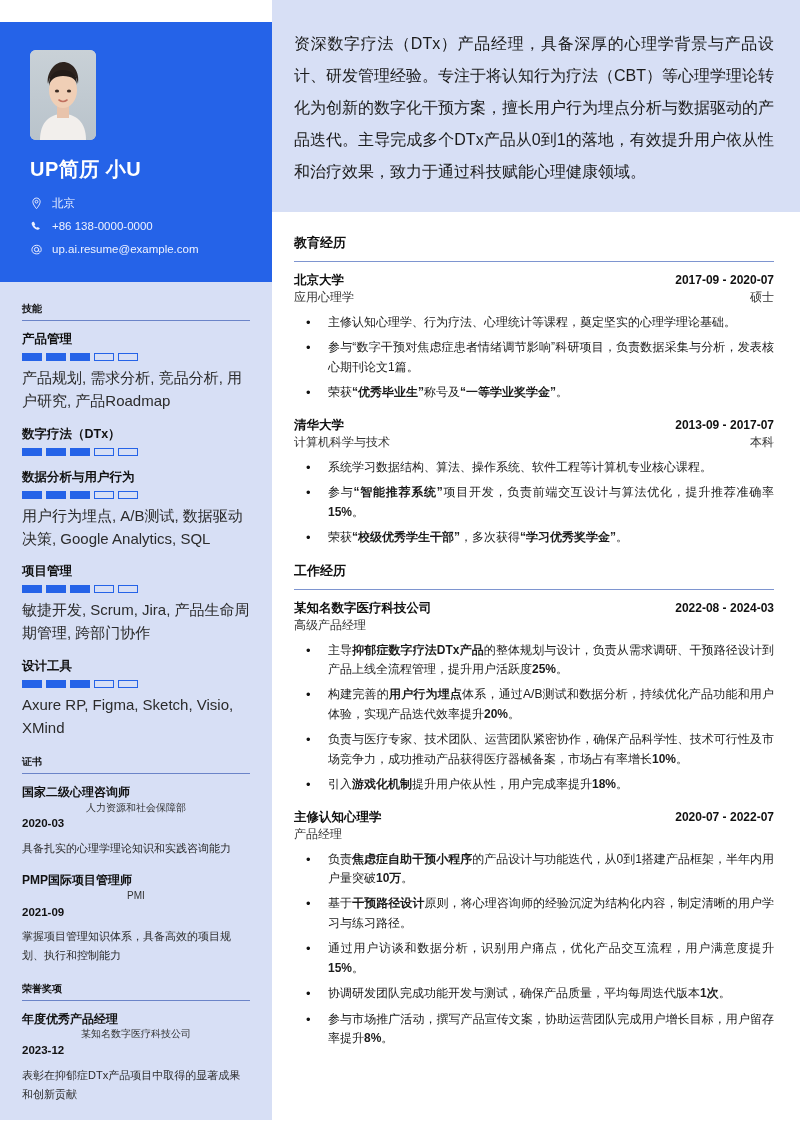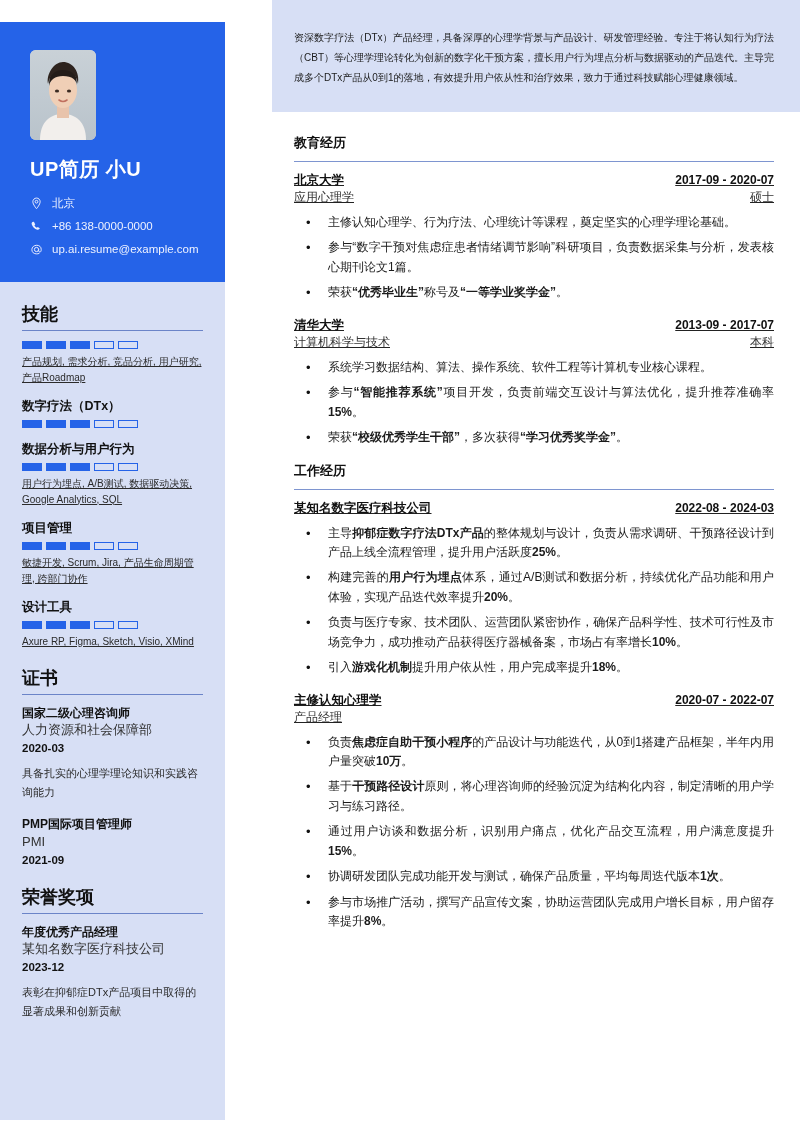--- a/index.html
+++ b/index.html
@@ -7,21 +7,21 @@
     width:800px;height:1130px;
     background:#ffffff;
     font-family:"Liberation Sans","DejaVu Sans",sans-serif;
     color:#222;
     overflow:hidden;
   }
   .page{position:relative;width:800px;height:1130px;background:#fff;}
 
   
   .sidebar{
-    position:absolute;left:0;top:22px;width:225px;height:1098px;
+    position:absolute;left:0;top:22px;width:272px;height:1098px;
     background:#d7dff5;
   }
   .sb-header{
     background:#2563e8;
     padding:28px 22px 22px 30px;
     box-sizing:border-box;
     height:260px;
   }
   .photo{
     width:66px;height:90px;border-radius:6px;overflow:hidden;
@@ -35,60 +35,60 @@
   .contact-row{
     display:flex;align-items:center;gap:9px;color:#eef2ff;font-size:11.5px;
     margin-bottom:9px;line-height:1.2;
   }
   .contact-row .ic{width:13px;height:13px;flex:0 0 13px;display:block;}
   .contact-row .ic svg{display:block;width:13px;height:13px;}
 
   .sb-body{padding:16px 22px 20px 22px;box-sizing:border-box;}
 
   .sb-sec-title{
-    font-size:18px;font-weight:bold;color:#111;
+    font-size:10px;font-weight:bold;color:#111;
     padding-bottom:4px;margin:16px 0 10px 0;
     border-bottom:1.5px solid #6b84c8;
   }
   .sb-sec-title.first{margin-top:4px;}
 
   .skill{margin-bottom:13px;}
   .skill-name{font-size:12.5px;font-weight:bold;color:#111;margin-bottom:5px;}
   .bars{display:flex;gap:4px;margin-bottom:5px;}
   .bar{width:20px;height:8px;box-sizing:border-box;}
   .bar.on{background:#2563e8;}
   .bar.off{background:transparent;border:1.2px solid #2563e8;}
-  .skill-detail{font-size:10px;color:#2b2b2b;line-height:1.55;text-decoration:underline;}
+  .skill-detail{font-size:15px;color:#2b2b2b;line-height:1.55;}
 
   .cert{margin-bottom:14px;}
   .cert-name{font-size:12px;font-weight:bold;color:#111;line-height:1.4;}
-  .cert-org{font-size:13px;color:#333;line-height:1.45;}
+  .cert-org{font-size:10px;color:#333;line-height:1.45;text-align:center;}
   .cert-date{font-size:11.5px;font-weight:bold;color:#111;line-height:1.45;}
   .cert-desc{font-size:11px;color:#2b2b2b;line-height:1.75;margin-top:7px;}
 
   
   .main{position:absolute;left:272px;top:0;width:528px;height:1130px;background:#fff;}
   .summary{
     background:#d7dff5;
     padding:28px 26px 24px 22px;
     box-sizing:border-box;
-    font-size:10px;line-height:2.0;color:#1b1b1b;
+    font-size:16px;line-height:2.0;color:#1b1b1b;
     text-align:justify;
   }
   .main-body{padding:22px 26px 0 22px;box-sizing:border-box;}
 
   .sec-title{
     font-size:13px;font-weight:bold;color:#111;
     padding-bottom:9px;border-bottom:1.3px solid #7e95d0;
     margin:0 0 10px 0;
   }
   .sec-gap{margin-top:4px;}
 
   .entry{margin-bottom:14px;}
-  .entry-row{display:flex;justify-content:space-between;align-items:baseline;text-decoration:underline;}
+  .entry-row{display:flex;justify-content:space-between;align-items:baseline;}
   .entry-org{font-size:12.5px;font-weight:bold;color:#111;}
   .entry-date{font-size:12px;font-weight:bold;color:#111;white-space:nowrap;}
   .entry-sub{font-size:12px;color:#333;}
   .entry-meta{font-size:12px;color:#333;white-space:nowrap;}
 
   ul.bullets{list-style:none;margin:7px 0 0 0;padding:0;}
   ul.bullets li{
     position:relative;padding-left:34px;margin-bottom:6px;
     font-size:12px;line-height:1.62;color:#1b1b1b;text-align:justify;
   }
@@ -155,20 +155,21 @@
           <span>up.ai.resume@example.com</span>
         </div>
       </div>
     </div>
 
     <div class="sb-body">
 
       <div class="sb-sec-title first">技能</div>
       <div id="skills-host">
           <div class="skill">
+            <div class="skill-name">产品管理</div>
             <div class="bars">
               <span class="bar on"></span>
               <span class="bar on"></span>
               <span class="bar on"></span>
               <span class="bar off"></span>
               <span class="bar off"></span>
             </div>
             <div class="skill-detail">产品规划, 需求分析, 竞品分析, 用户研究, 产品Roadmap</div>
           </div>
           <div class="skill">
@@ -221,20 +222,21 @@
           <div class="cert">
             <div class="cert-name">国家二级心理咨询师</div>
             <div class="cert-org">人力资源和社会保障部</div>
             <div class="cert-date">2020-03</div>
             <div class="cert-desc">具备扎实的心理学理论知识和实践咨询能力</div>
           </div>
           <div class="cert">
             <div class="cert-name">PMP国际项目管理师</div>
             <div class="cert-org">PMI</div>
             <div class="cert-date">2021-09</div>
+            <div class="cert-desc">掌握项目管理知识体系，具备高效的项目规划、执行和控制能力</div>
           </div>
         </div>
 
       <div class="sb-sec-title">荣誉奖项</div>
       <div id="awards-host">
           <div class="cert">
             <div class="cert-name">年度优秀产品经理</div>
             <div class="cert-org">某知名数字医疗科技公司</div>
             <div class="cert-date">2023-12</div>
             <div class="cert-desc">表彰在抑郁症DTx产品项目中取得的显著成果和创新贡献</div>
@@ -283,20 +285,23 @@
           </div>
         </div>
 
       <div class="sec-title sec-gap">工作经历</div>
       <div id="work-host">
           <div class="entry">
             <div class="entry-row">
               <span class="entry-org">某知名数字医疗科技公司</span>
               <span class="entry-date">2022-08 - 2024-03</span>
             </div>
+            <div class="entry-row">
+              <span class="entry-sub">高级产品经理</span>
+            </div>
             <ul class="bullets">
               <li>主导<b>抑郁症数字疗法DTx产品</b>的整体规划与设计，负责从需求调研、干预路径设计到产品上线全流程管理，提升用户活跃度<b>25%</b>。</li>
               <li>构建完善的<b>用户行为埋点</b>体系，通过A/B测试和数据分析，持续优化产品功能和用户体验，实现产品迭代效率提升<b>20%</b>。</li>
               <li>负责与医疗专家、技术团队、运营团队紧密协作，确保产品科学性、技术可行性及市场竞争力，成功推动产品获得医疗器械备案，市场占有率增长<b>10%</b>。</li>
               <li>引入<b>游戏化机制</b>提升用户依从性，用户完成率提升<b>18%</b>。</li>
             </ul>
           </div>
           <div class="entry">
             <div class="entry-row">
               <span class="entry-org">主修认知心理学</span>

